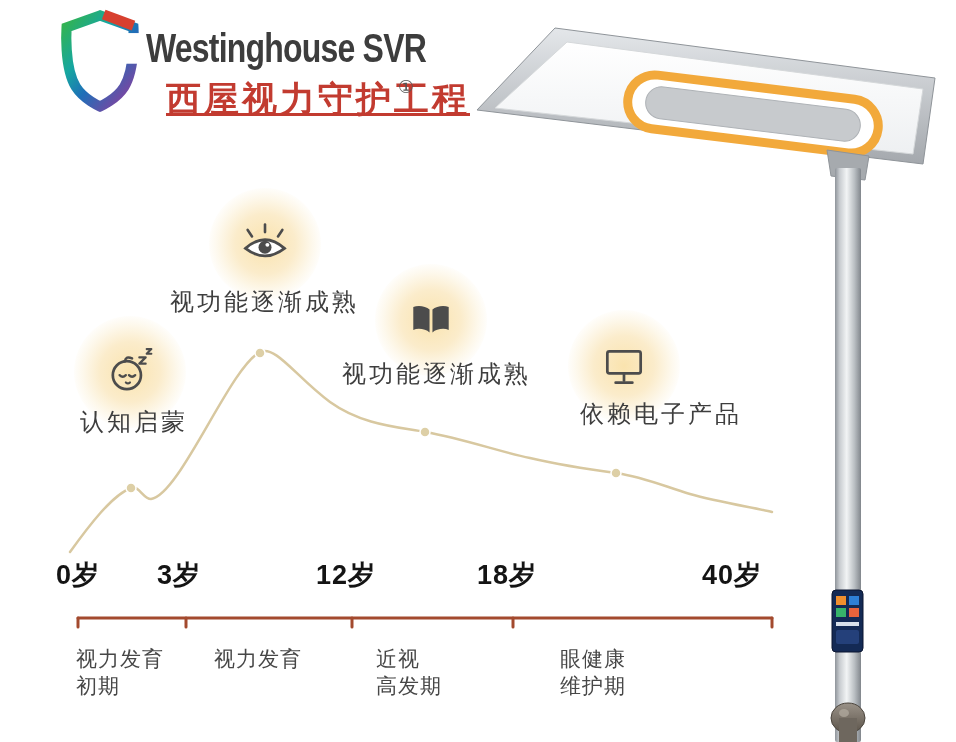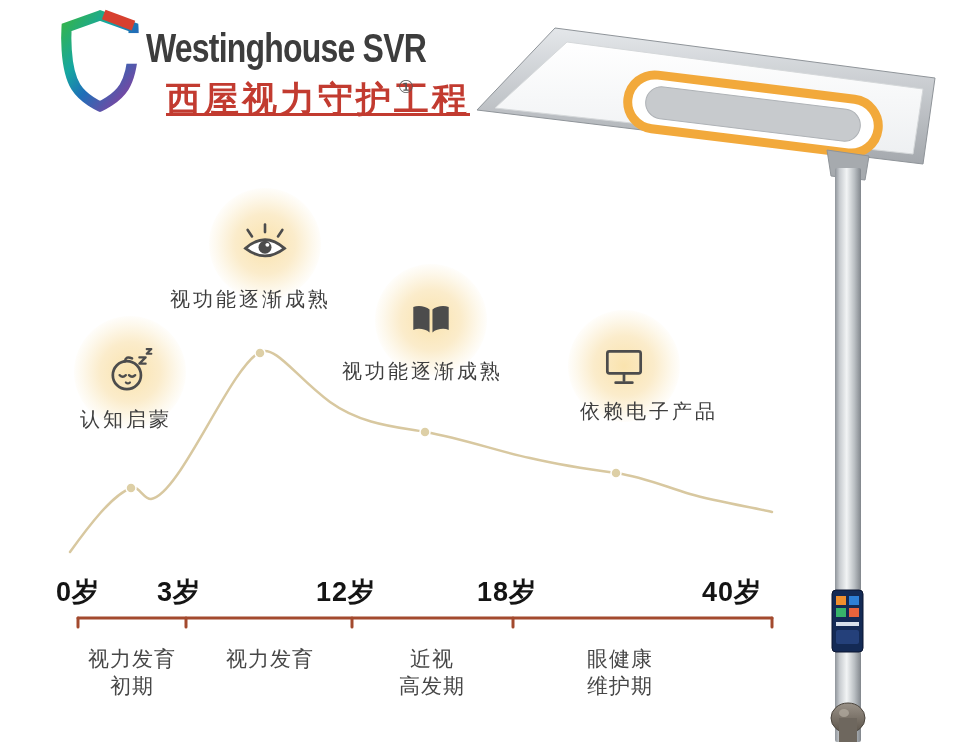--- a/index.html
+++ b/index.html
@@ -21,30 +21,30 @@
   .brand-sup{
     position:absolute;left:398px;top:76px;font-size:18px;color:#555;
   }
   
   .bubble{
     position:absolute;width:112px;height:112px;border-radius:50%;
     background:radial-gradient(circle,#fae3ae 0%,#fbeccb 38%,rgba(252,243,221,0.55) 60%,rgba(255,255,255,0) 74%);
   }
   .bubble svg{position:absolute;left:50%;top:50%;transform:translate(-50%,-50%);}
   .m-label{
-    position:absolute;font-size:20px;color:#3e3e3e;font-weight:500;
+    position:absolute;font-size:24px;color:#3e3e3e;font-weight:500;
     letter-spacing:3px;white-space:nowrap;
   }
   
   .age{
-    position:absolute;top:574px;font-size:27px;font-weight:700;color:#141414;
+    position:absolute;top:557px;font-size:27px;font-weight:700;color:#141414;
     letter-spacing:1px;white-space:nowrap;text-align:right;
   }
   .stage{
-    position:absolute;top:645px;text-align:center;font-size:21px;
+    position:absolute;top:645px;font-size:21px;
     line-height:27px;color:#474747;letter-spacing:1px;
   }
 </style>
 </head>
 <body>
 
 <div class="canvas">
 
   <svg class="abs" style="left:30px;top:335px;" width="790" height="305" viewBox="0 0 790 305">
     <path d="M 40 217

